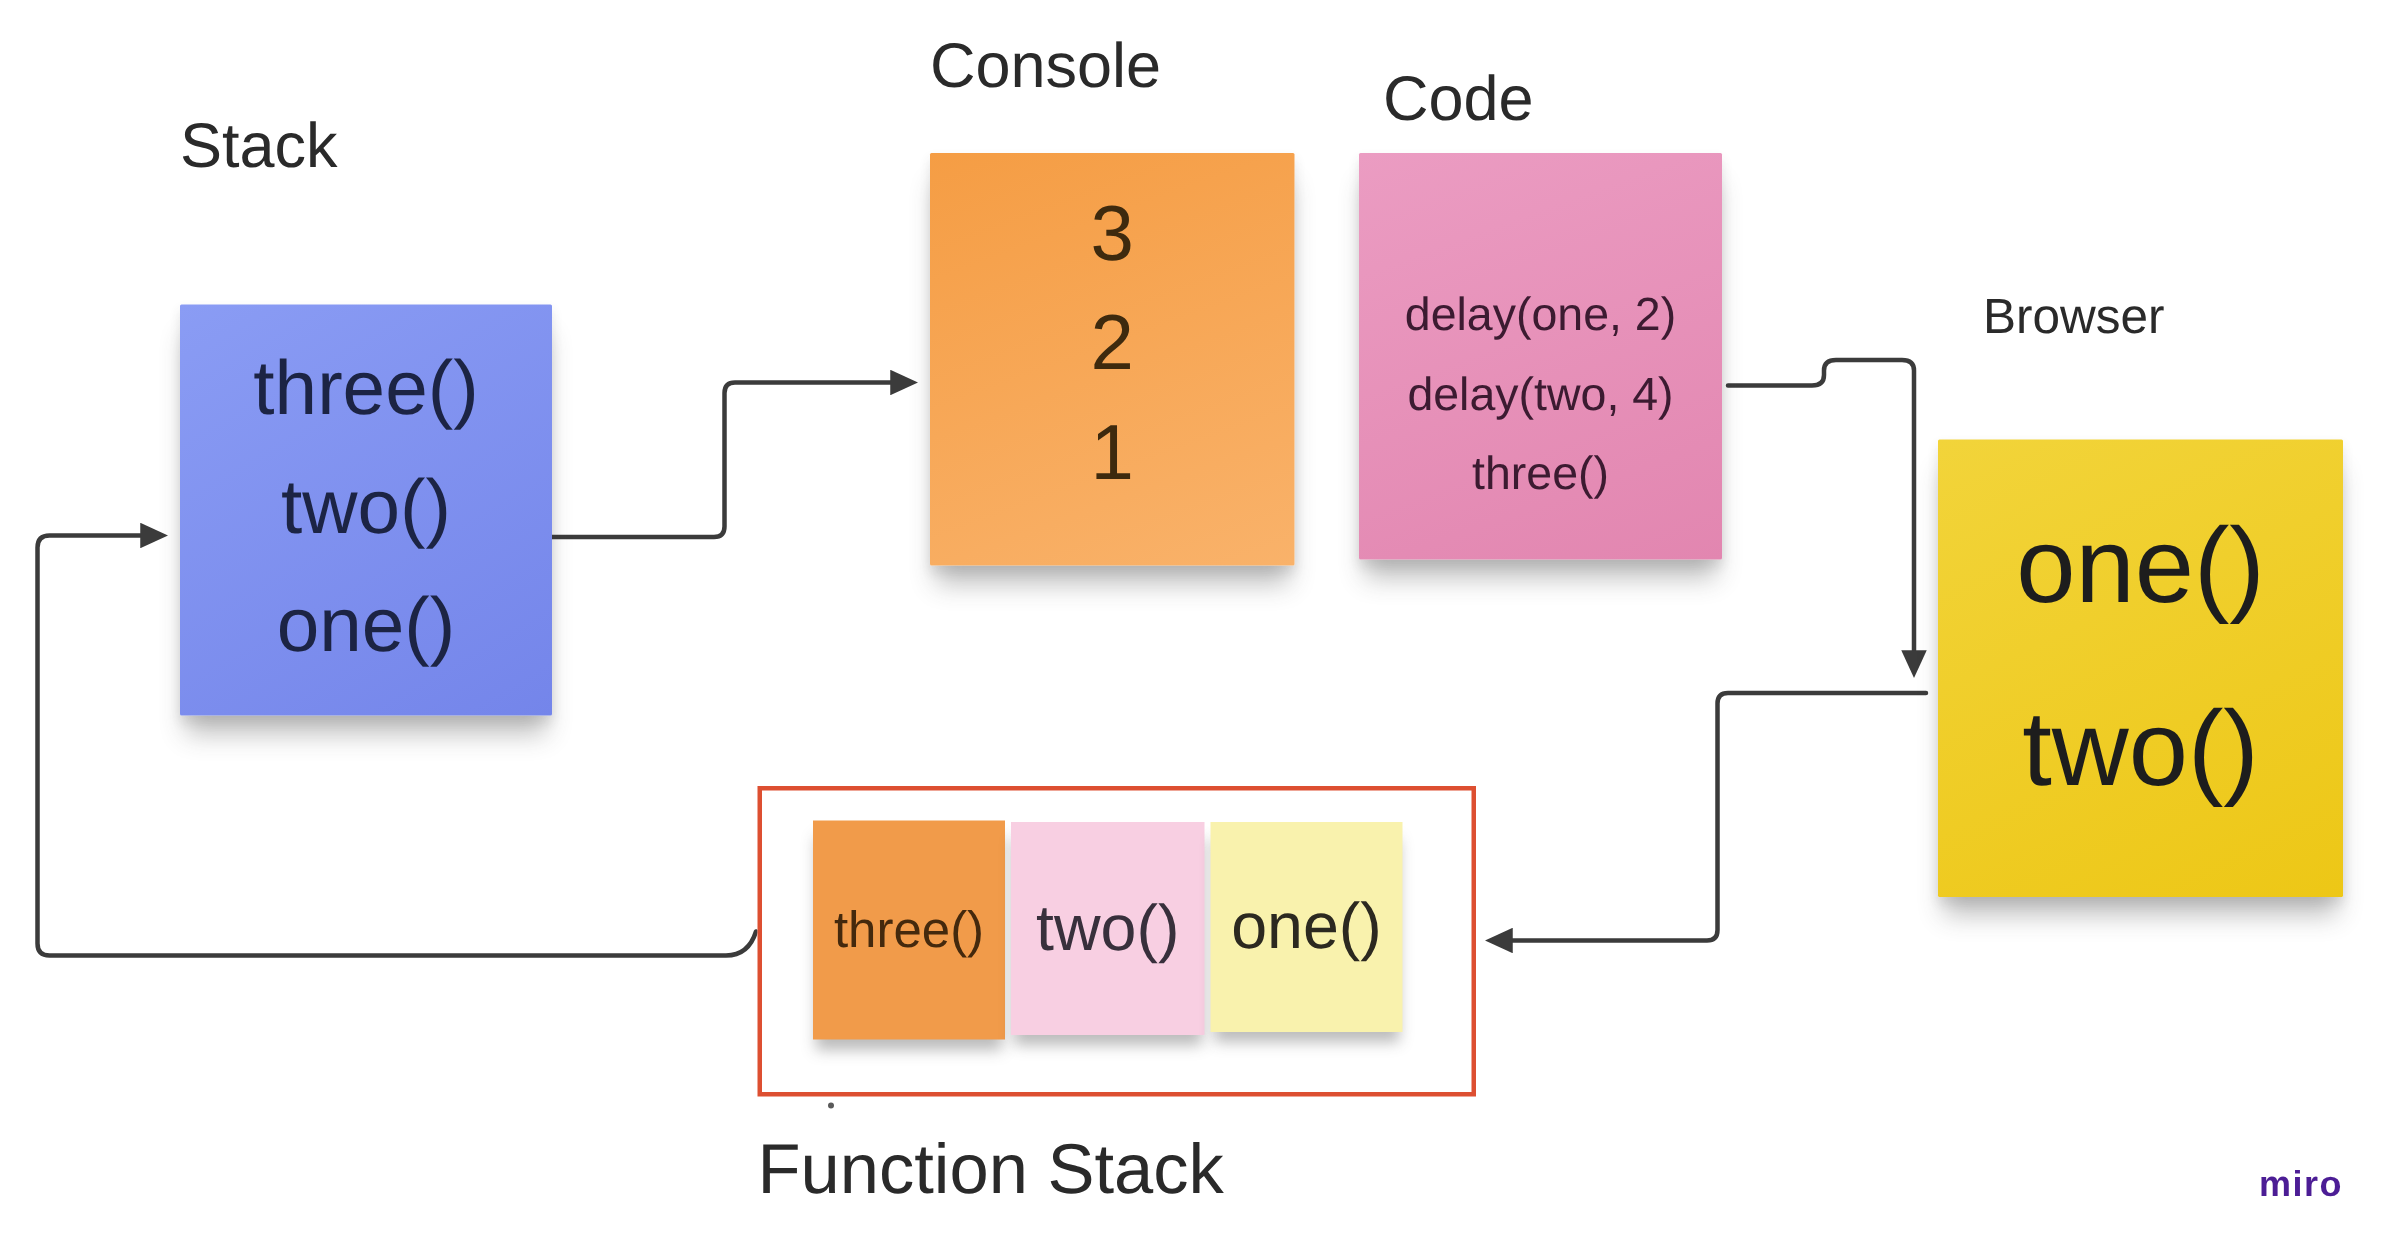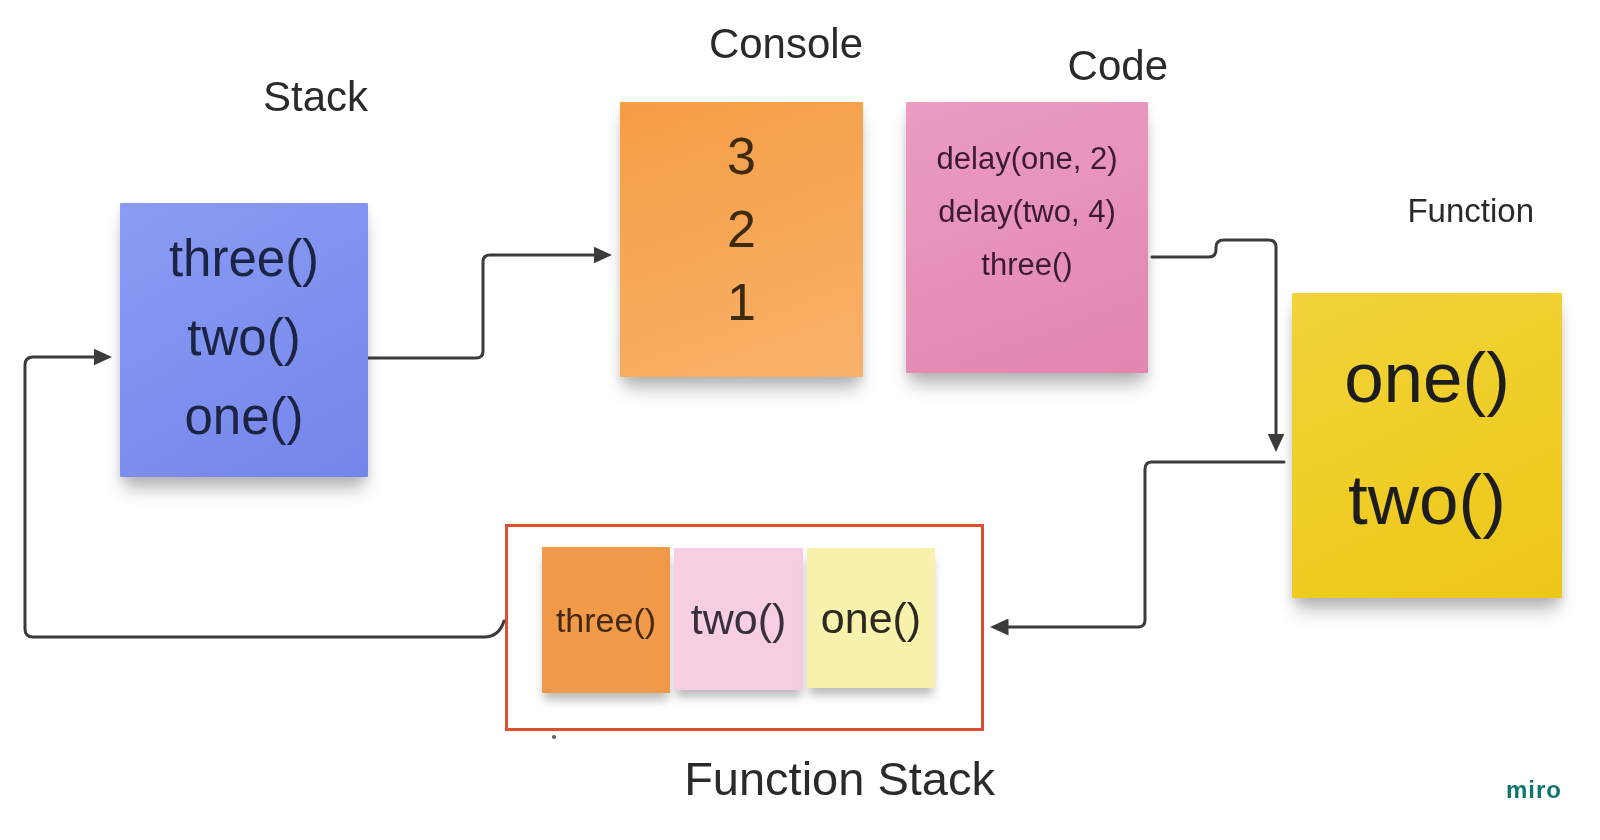--- a/index.html
+++ b/index.html
@@ -2,21 +2,21 @@
 <html><head>
 <meta charset="utf-8">
 <style>
   html,body{margin:0;padding:0;background:#ffffff;}
   #canvas{
     position:relative;width:1600px;height:840px;background:#ffffff;
     font-family:"Liberation Sans","DejaVu Sans",sans-serif;overflow:hidden;
   }
   .abs{position:absolute;}
   .title{
-    position:absolute;color:#2a2a2a;text-align:right;
+    position:absolute;color:#2a2a2a;text-align:left;
     font-size:42px;line-height:52px;white-space:nowrap;
   }
   .title.two-line{line-height:72px;}
   .note{
     position:absolute;text-align:center;border-radius:1px;
     box-shadow:0 16px 16px -4px rgba(60,60,60,.32), 0 4px 8px rgba(60,60,60,.12);
   }
   .note-line{white-space:nowrap;}
   
   #note-stack{
@@ -27,21 +27,21 @@
   #note-stack .note-line{line-height:79px;}
   #note-console{
     left:620px;top:102px;width:243px;height:275px;
     background:linear-gradient(160deg,#f59d44 0%,#f9b26a 100%);
     color:#3e2a0e;font-size:52px;padding-top:18px;box-sizing:border-box;
   }
   #note-console .note-line{line-height:73px;}
   #note-code{
     left:906px;top:102px;width:242px;height:271px;
     background:linear-gradient(160deg,#eb9cc2 0%,#e286b0 100%);
-    color:#3c1b31;font-size:31px;padding-top:30px;box-sizing:border-box;
+    color:#3c1b31;font-size:31px;padding-top:81px;box-sizing:border-box;
   }
   #note-code .note-line{line-height:53px;}
   #note-browser{
     left:1292px;top:293px;width:270px;height:305px;
     background:linear-gradient(155deg,#f2d43a 0%,#edc716 100%);
     color:#1d1d1d;font-size:71px;padding-top:24px;box-sizing:border-box;
   }
   #note-browser .note-line{line-height:122px;}
   
   #queue-box{
@@ -54,21 +54,21 @@
   }
   #q-orange{left:542px;top:547px;width:128px;height:146px;background:#f19b4a;color:#44290d;font-size:34px;}
   #q-pink{left:674px;top:548px;width:129px;height:142px;background:#f8cfe2;color:#38303c;font-size:43px;}
   #q-yellow{left:807px;top:548px;width:128px;height:140px;background:#f9f2ad;color:#2c2920;font-size:43px;}
   #title-function-queue{left:505px;top:753px;width:490px;font-size:47px;}
   #title-execution-stack{left:120px;top:61px;width:248px;}
   #title-console{left:620px;top:18px;width:243px;}
   #title-code{left:922px;top:40px;width:246px;}
   #title-browser{left:1322px;top:187px;width:212px;font-size:33px;line-height:48px;}
   #watermark{
-    left:1506px;top:776px;color:#0f766e;font-size:24px;font-weight:600;letter-spacing:1px;
+    left:1506px;top:776px;color:#4c1d95;font-size:24px;font-weight:600;letter-spacing:1px;
   }
   #stray-dot{left:552px;top:735px;width:4px;height:4px;border-radius:50%;background:#5a5a5a;}
   #connector-layer{position:absolute;left:0;top:0;width:1600px;height:840px;}
   #connector-layer path.conn{fill:none;stroke:#3b3b3b;stroke-width:3;stroke-linecap:round;}
 </style>
 </head>
 <body>
 
 <div id="canvas">
 
@@ -83,21 +83,21 @@
     <path class="conn" d="M 1284 462 H 1152 Q 1145 462 1145 469 V 620 Q 1145 627 1138 627 H 1008" marker-end="url(#arrowhead)"></path>
     <path class="conn" d="M 504 621 Q 499 637 484 637 H 33 Q 25 637 25 629 V 365 Q 25 357 33 357 H 94" marker-end="url(#arrowhead)"></path>
   </svg>
 
   <div class="title two-line" id="title-execution-stack">
     <div>Stack</div>
   </div>
   <div class="title" id="title-console">Console</div>
   <div class="title" id="title-code">Code</div>
   <div class="title two-line" id="title-browser">
-    <div>Function</div>
+    <div>Browser</div>
   </div>
   <div class="title" id="title-function-queue">Function Stack</div>
 
   <div class="note" id="note-stack">
     <div class="note-line">three()</div>
     <div class="note-line">two()</div>
     <div class="note-line">one()</div>
   </div>
 
   <div class="note" id="note-console">

